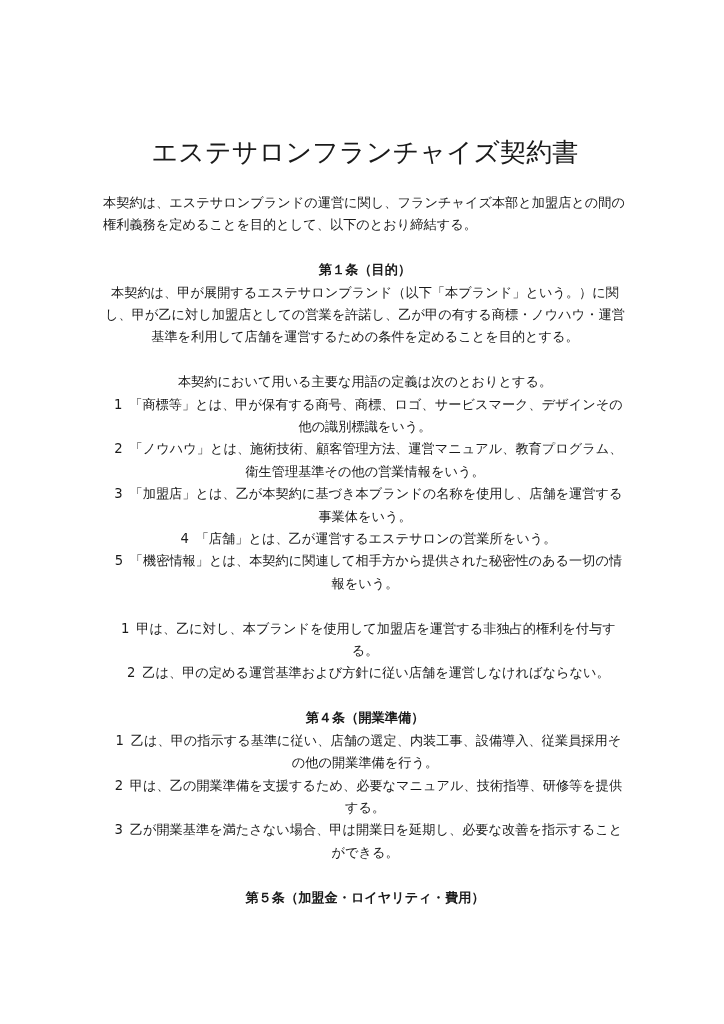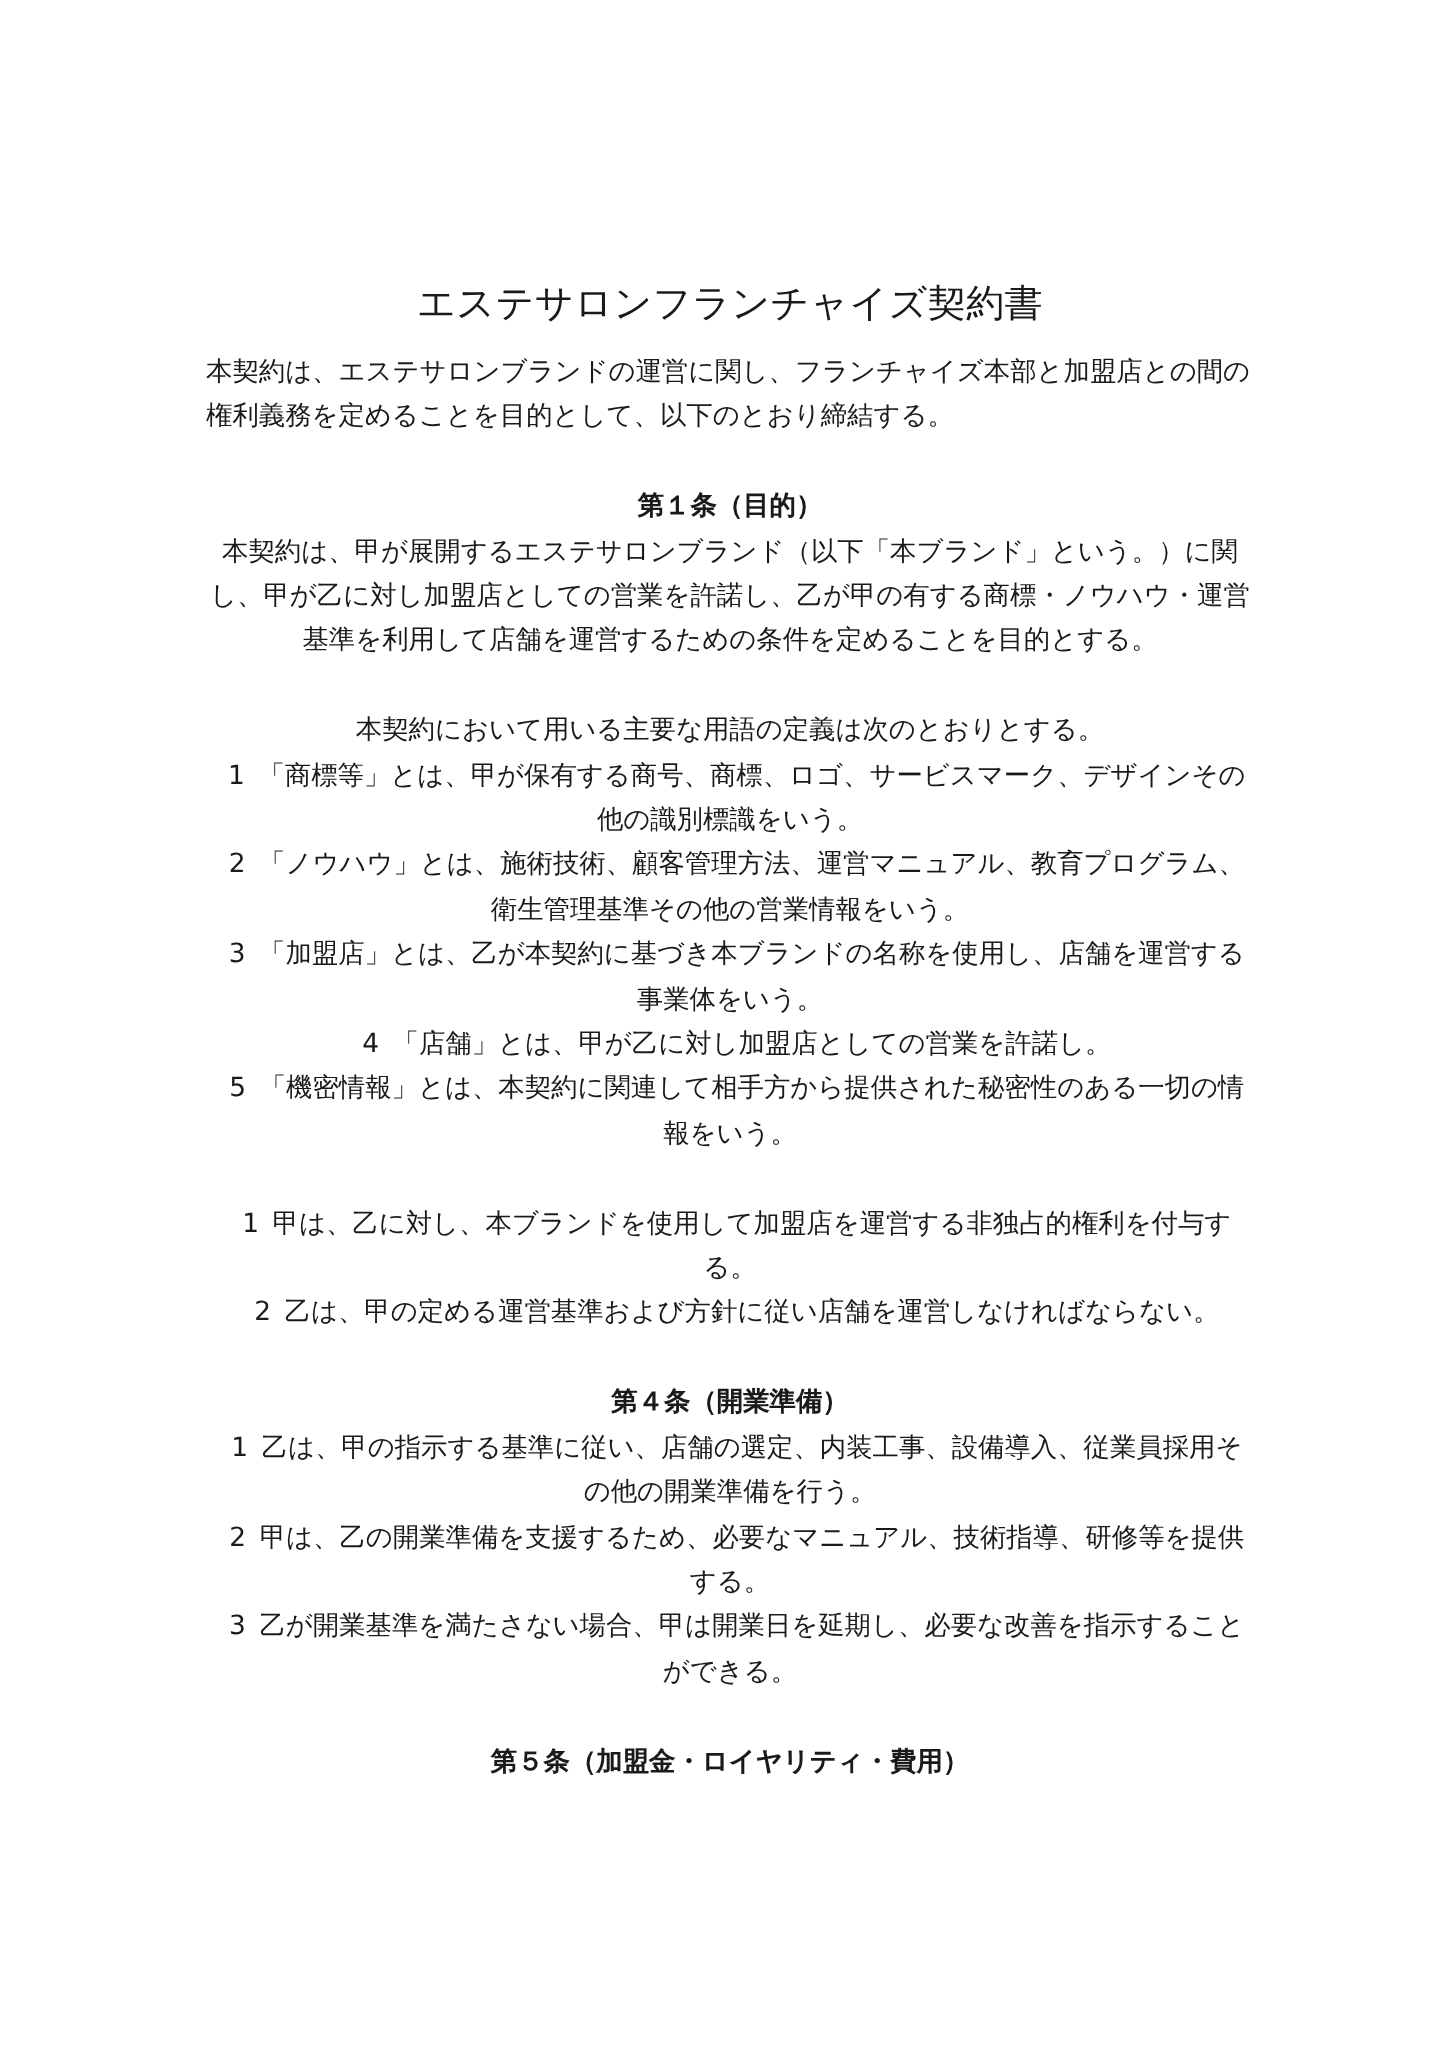--- a/index.html
+++ b/index.html
@@ -1,21 +1,21 @@
 <!DOCTYPE html>
 <html><head>
 <meta charset="utf-8">
 <style>
   html, body { margin: 0; padding: 0; background: #ffffff; }
   body { width: 724px; height: 1024px; overflow: hidden; position: relative;
          font-family: "DejaVu Sans", sans-serif; color: #1a1a1a; }
   .page { position: absolute; left: 103px; top: 0; width: 524px; }
   .title { position: absolute; left: 0; width: 524px; top: 139px; text-align: center;
-           font-size: 19px; line-height: 26px; font-weight: normal; margin: 0; letter-spacing: 0.2px; }
-  .body-wrap { position: absolute; left: 0; top: 176px; width: 524px; }
+           font-size: 26px; line-height: 26px; font-weight: normal; margin: 0; letter-spacing: 0.2px; }
+  .body-wrap { position: absolute; left: 0; top: 192px; width: 524px; }
   p { margin: 0; font-size: 13.2px; line-height: 22.4px; }
   .intro { margin-bottom: 22.4px; }
   .article { margin-bottom: 22.4px; text-align: center; }
   .heading { font-weight: bold; }
   .item { }
   .num { display: inline-block; width: 22px; }
 </style>
 </head>
 <body>
 
@@ -28,21 +28,21 @@
     <div class="article">
       <p class="heading">第１条（目的）</p>
       <p>本契約は、甲が展開するエステサロンブランド（以下「本ブランド」という。）に関し、甲が乙に対し加盟店としての営業を許諾し、乙が甲の有する商標・ノウハウ・運営基準を利用して店舗を運営するための条件を定めることを目的とする。</p>
     </div>
 
     <div class="article">
       <p>本契約において用いる主要な用語の定義は次のとおりとする。</p>
       <p class="item"><span class="num">1</span><span>「商標等」とは、甲が保有する商号、商標、ロゴ、サービスマーク、デザインその他の識別標識をいう。</span></p>
       <p class="item"><span class="num">2</span><span>「ノウハウ」とは、施術技術、顧客管理方法、運営マニュアル、教育プログラム、衛生管理基準その他の営業情報をいう。</span></p>
       <p class="item"><span class="num">3</span><span>「加盟店」とは、乙が本契約に基づき本ブランドの名称を使用し、店舗を運営する事業体をいう。</span></p>
-      <p class="item"><span class="num">4</span><span>「店舗」とは、甲が乙に対し加盟店としての営業を許諾し。</span></p>
+      <p class="item"><span class="num">4</span><span>「店舗」とは、乙が運営するエステサロンの営業所をいう。</span></p>
       <p class="item"><span class="num">5</span><span>「機密情報」とは、本契約に関連して相手方から提供された秘密性のある一切の情報をいう。</span></p>
     </div>
 
     <div class="article">
       <p class="item"><span class="num">1</span><span>甲は、乙に対し、本ブランドを使用して加盟店を運営する非独占的権利を付与する。</span></p>
       <p class="item"><span class="num">2</span><span>乙は、甲の定める運営基準および方針に従い店舗を運営しなければならない。</span></p>
     </div>
 
     <div class="article">
       <p class="heading">第４条（開業準備）</p>

